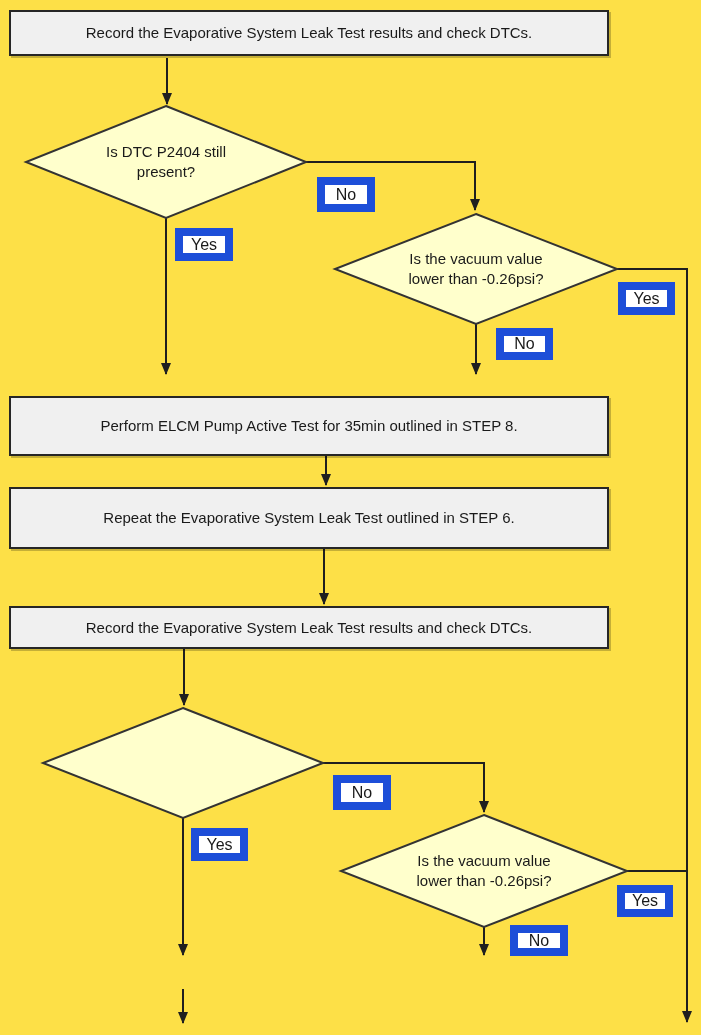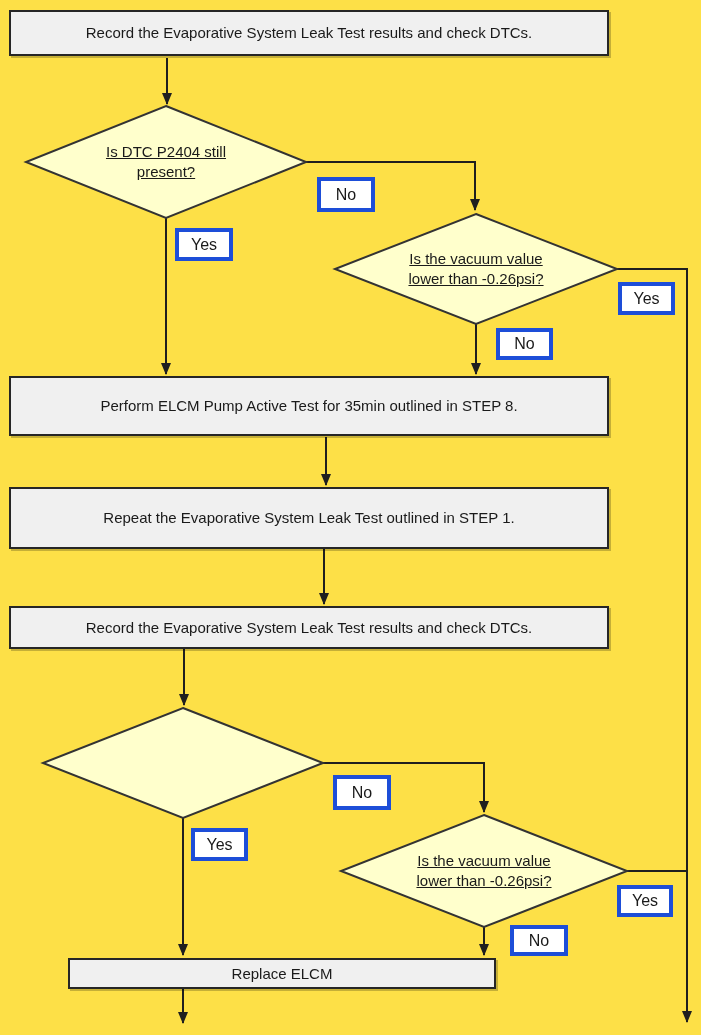--- a/index.html
+++ b/index.html
@@ -33,26 +33,26 @@
   .dtext {
     position: absolute;
     display: flex;
     align-items: center;
     justify-content: center;
     text-align: center;
     font-size: 15px;
     line-height: 1.35;
     pointer-events: none;
   }
-  .dtext span { white-space: pre-line; text-decoration: underline; }
+  .dtext span { white-space: pre-line; }
   .lbl {
     position: absolute;
     box-sizing: border-box;
     background: #ffffff;
-    border: 4px solid #1d4ed8;
+    border: 8px solid #1d4ed8;
     display: flex;
     align-items: center;
     justify-content: center;
     font-size: 16px;
   }
   svg .edge { stroke: #1f1f1f; stroke-width: 2; fill: none; }
   svg .diamond { fill: #ffffcc; stroke: #333333; stroke-width: 2; }
 </style>
 </head>
 <body>
@@ -82,31 +82,28 @@
 
     <polygon class="diamond" points="166,106 306,162 166,218 26,162"></polygon>
     <polygon class="diamond" points="476,214 617,269 476,324 335,269"></polygon>
     <polygon class="diamond" points="183,708 323,763 183,818 43,763"></polygon>
     <polygon class="diamond" points="484,815 627,871 484,927 341,871"></polygon>
   </svg>
 
   <div class="process" style="left:9px; top:10px; width:600px; height:46px;">
     <span>Record the Evaporative System Leak Test results and check DTCs.</span>
   </div>
-  <div class="process" style="left:9px; top:376px; width:600px; height:60px;">
+  <div class="process" style="left:9px; top:396px; width:600px; height:60px;">
     <span>Perform ELCM Pump Active Test for 35min outlined in STEP 8.</span>
   </div>
   <div class="process" style="left:9px; top:487px; width:600px; height:62px;">
-    <span>Repeat the Evaporative System Leak Test outlined in STEP 1.</span>
+    <span>Repeat the Evaporative System Leak Test outlined in STEP 6.</span>
   </div>
   <div class="process" style="left:9px; top:606px; width:600px; height:43px;">
     <span>Record the Evaporative System Leak Test results and check DTCs.</span>
-  </div>
-  <div class="process" style="left:68px; top:958px; width:428px; height:31px;">
-    <span>Replace ELCM</span>
   </div>
 
   <div class="dtext" style="left:61px; top:130px; width:210px; height:64px;">
     <span>Is DTC P2404 still
 present?</span>
   </div>
   <div class="dtext" style="left:366px; top:237px; width:220px; height:64px;">
     <span>Is the vacuum value
 lower than -0.26psi?</span>
   </div>

